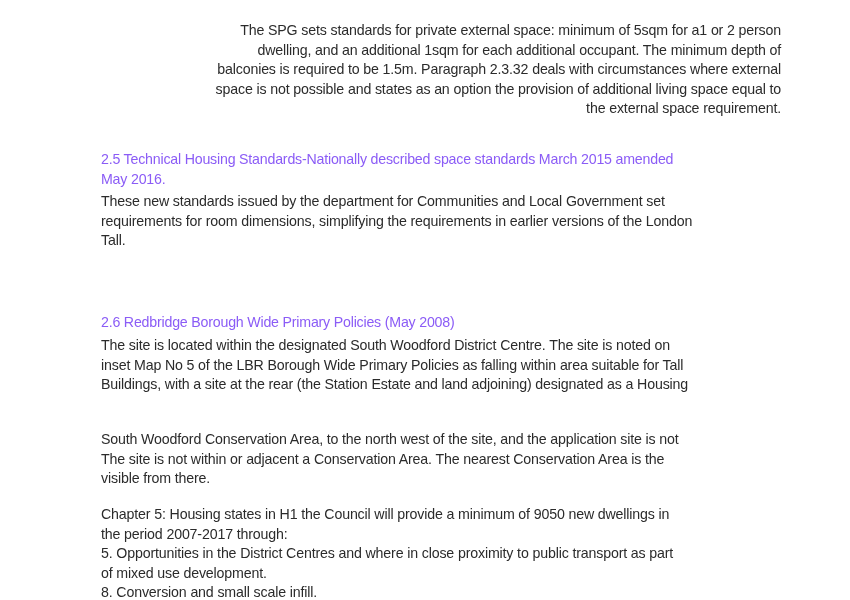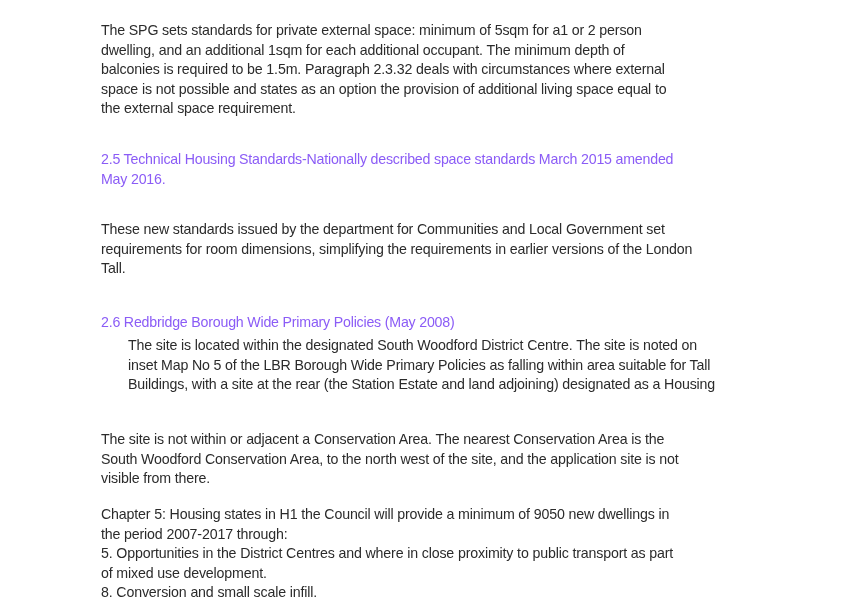--- a/index.html
+++ b/index.html
@@ -38,52 +38,52 @@
   .heading {
     color: #8b5cf6;
     letter-spacing: -0.2px;
   }
 </style>
 </head>
 <body>
 
 <div class="page">
 
-  <div class="block" style="top:21px;">
+  <div class="block" style="top:21px;text-align:right;">
     <span class="line">The SPG sets standards for private external space: minimum of 5sqm for a1 or 2 person</span>
     <span class="line">dwelling, and an additional 1sqm for each additional occupant. The minimum depth of</span>
     <span class="line">balconies is required to be 1.5m. Paragraph 2.3.32 deals with circumstances where external</span>
     <span class="line">space is not possible and states as an option the provision of additional living space equal to</span>
     <span class="line">the external space requirement.</span>
   </div>
 
   <div class="block heading" style="top:150px;">
     <span class="line">2.5 Technical Housing Standards-Nationally described space standards March 2015 amended</span>
     <span class="line">May 2016.</span>
   </div>
 
-  <div class="block" style="top:220px;">
+  <div class="block" style="top:192px;">
     <span class="line">These new standards issued by the department for Communities and Local Government set</span>
     <span class="line">requirements for room dimensions, simplifying the requirements in earlier versions of the London</span>
     <span class="line">Tall.</span>
   </div>
 
   <div class="block heading" style="top:313px;">
     <span class="line">2.6 Redbridge Borough Wide Primary Policies (May 2008)</span>
   </div>
 
-  <div class="block" style="top:336px;margin-left:27px;">
+  <div class="block" style="top:336px;">
     <span class="line">The site is located within the designated South Woodford District Centre. The site is noted on</span>
     <span class="line">inset Map No 5 of the LBR Borough Wide Primary Policies as falling within area suitable for Tall</span>
     <span class="line">Buildings, with a site at the rear (the Station Estate and land adjoining) designated as a Housing</span>
   </div>
 
   <div class="block" style="top:430px;">
+    <span class="line">South Woodford Conservation Area, to the north west of the site, and the application site is not</span>
     <span class="line">The site is not within or adjacent a Conservation Area. The nearest Conservation Area is the</span>
-    <span class="line">South Woodford Conservation Area, to the north west of the site, and the application site is not</span>
     <span class="line">visible from there.</span>
   </div>
 
   <div class="block" style="top:505px;">
     <span class="line">Chapter 5: Housing states in H1 the Council will provide a minimum of 9050 new dwellings in</span>
     <span class="line">the period 2007-2017 through:</span>
     <span class="line">5. Opportunities in the District Centres and where in close proximity to public transport as part</span>
     <span class="line">of mixed use development.</span>
     <span class="line">8. Conversion and small scale infill.</span>
   </div>

